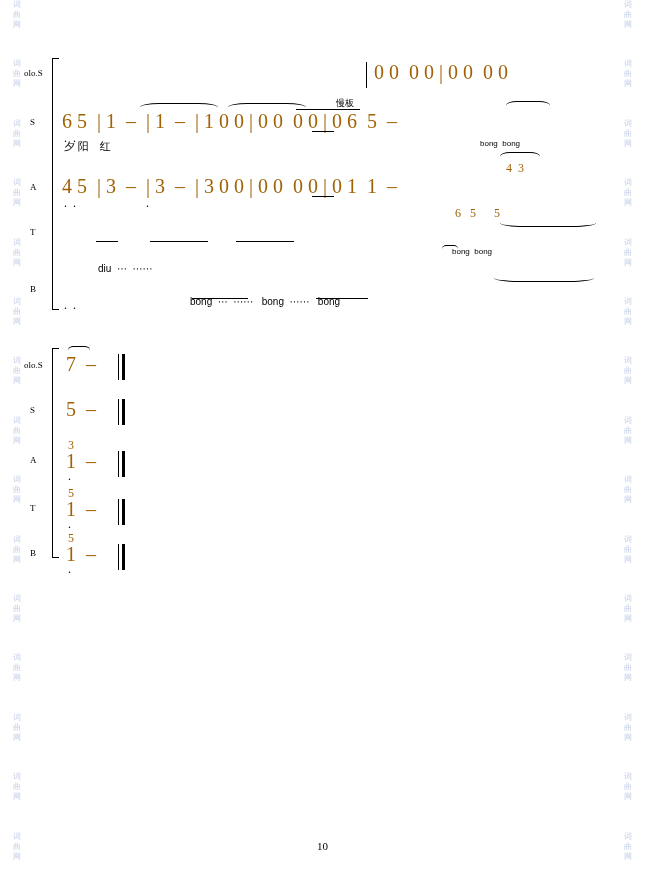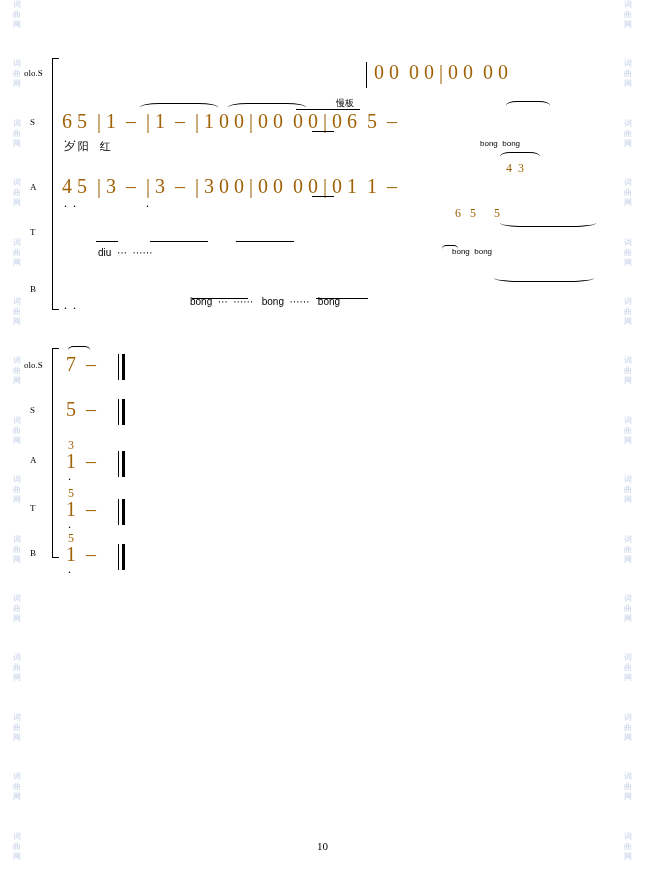--- a/index.html
+++ b/index.html
@@ -349,21 +349,21 @@
     <div class="slur" style="left:500px; top:-18px; width:40px;"></div>
     <div class="underline" style="left:312px; top:26px; width:22px;"></div>
   </div>
 
   <div class="staff" style="left:0; top:215px; width:645px; height:50px;">
     <div class="lbl" style="left:30px; top:12px;">T</div>
     <div class="notes small" style="left:439px; top:-12px;margin-left:16px;">6   5      5</div>
     <div class="underline" style="left:96px; top:26px; width:22px;"></div>
     <div class="underline" style="left:150px; top:26px; width:58px;"></div>
     <div class="underline" style="left:236px; top:26px; width:58px;"></div>
-    <div class="lyric" style="left:98px; top:32px;">diu  ⋯  ⋯⋯</div>
+    <div class="lyric" style="left:98px; top:48px;">diu  ⋯  ⋯⋯</div>
     <div class="tiny" style="left:452px; top:32px;">bong  bong</div>
     <div class="slur" style="left:442px; top:30px; width:16px;"></div>
     <div class="tie" style="left:500px; top:4px; width:96px;"></div>
   </div>
 
   <div class="staff" style="left:0; top:268px; width:645px; height:56px;">
     <div class="lbl" style="left:30px; top:16px;">B</div>
     <div class="dotrow" style="left:64px; top:30px;">.  .</div>
     <div class="underline" style="left:192px; top:30px; width:56px;"></div>
     <div class="underline" style="left:316px; top:30px; width:52px;"></div>

